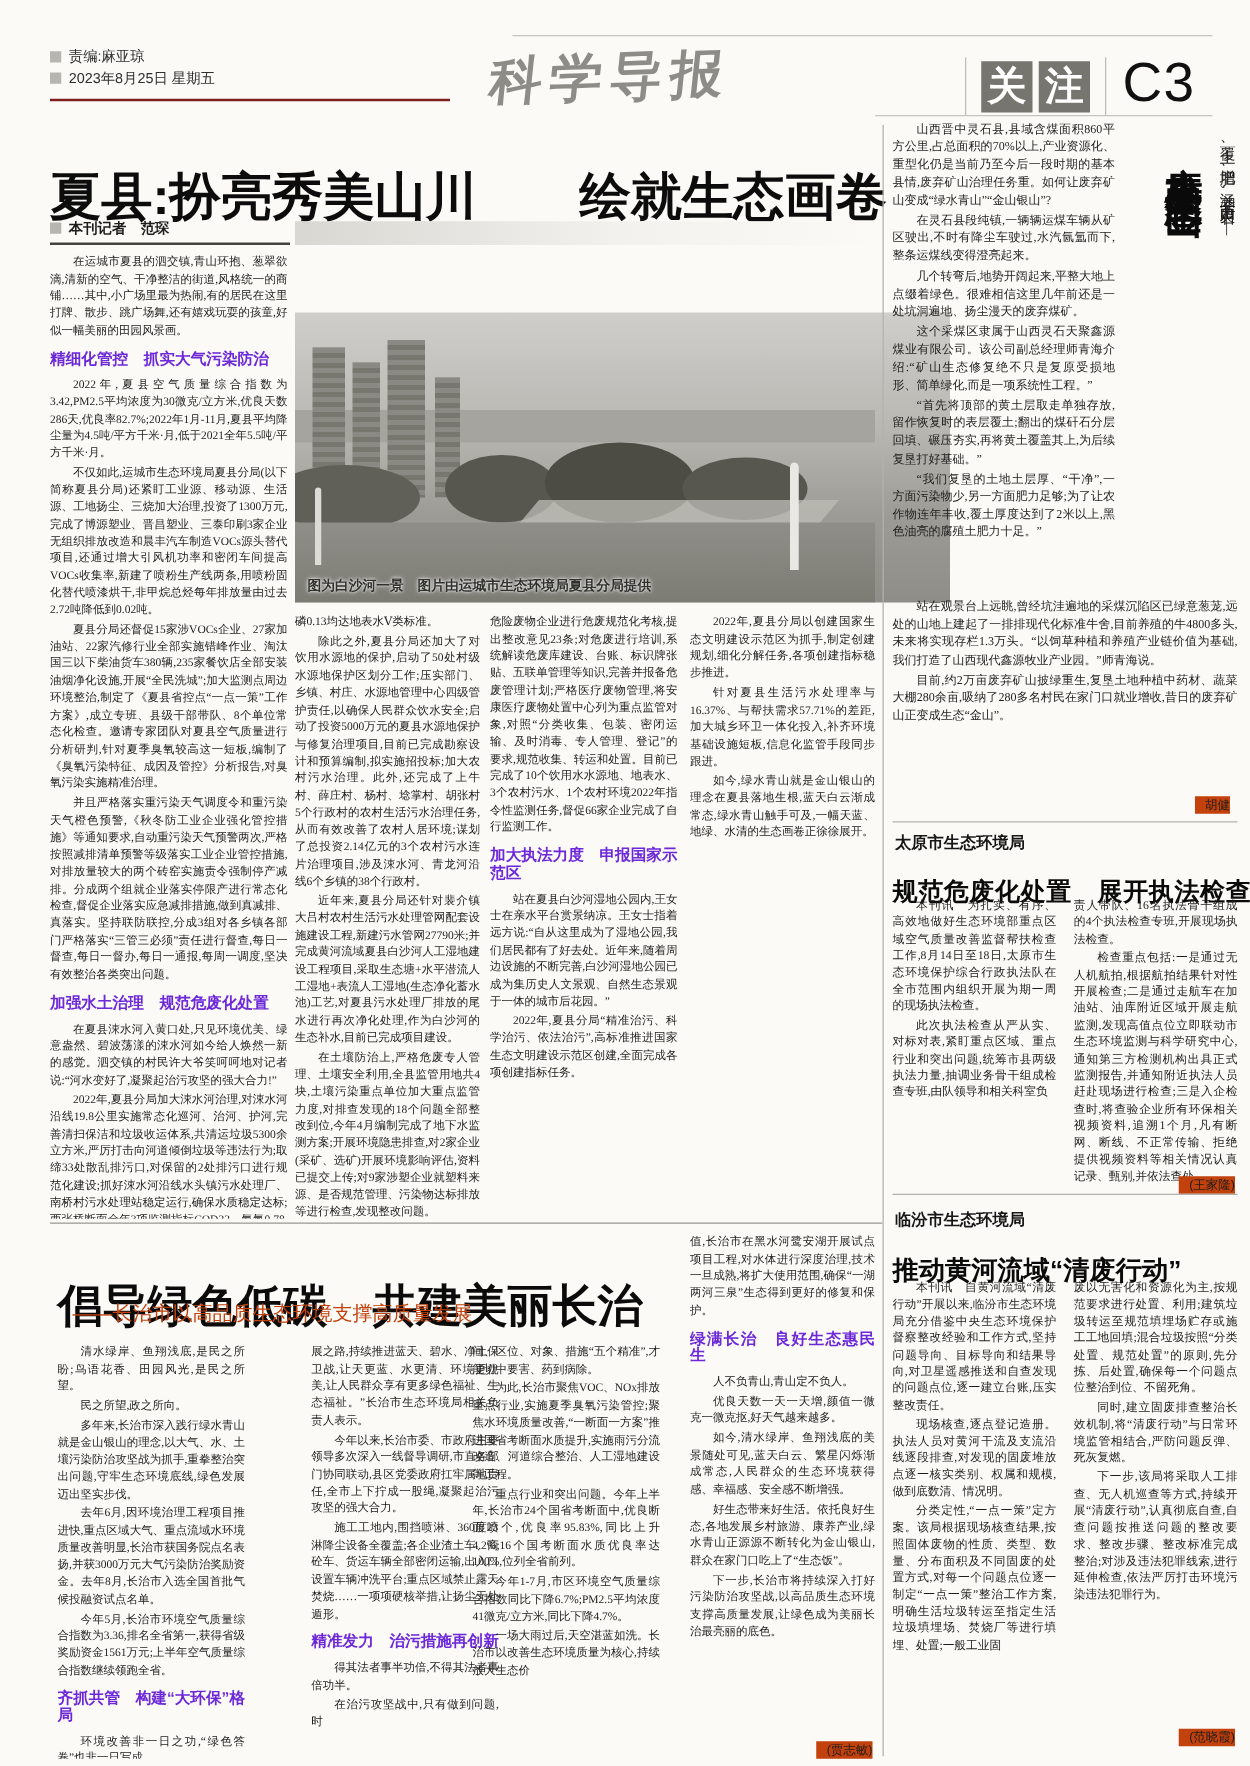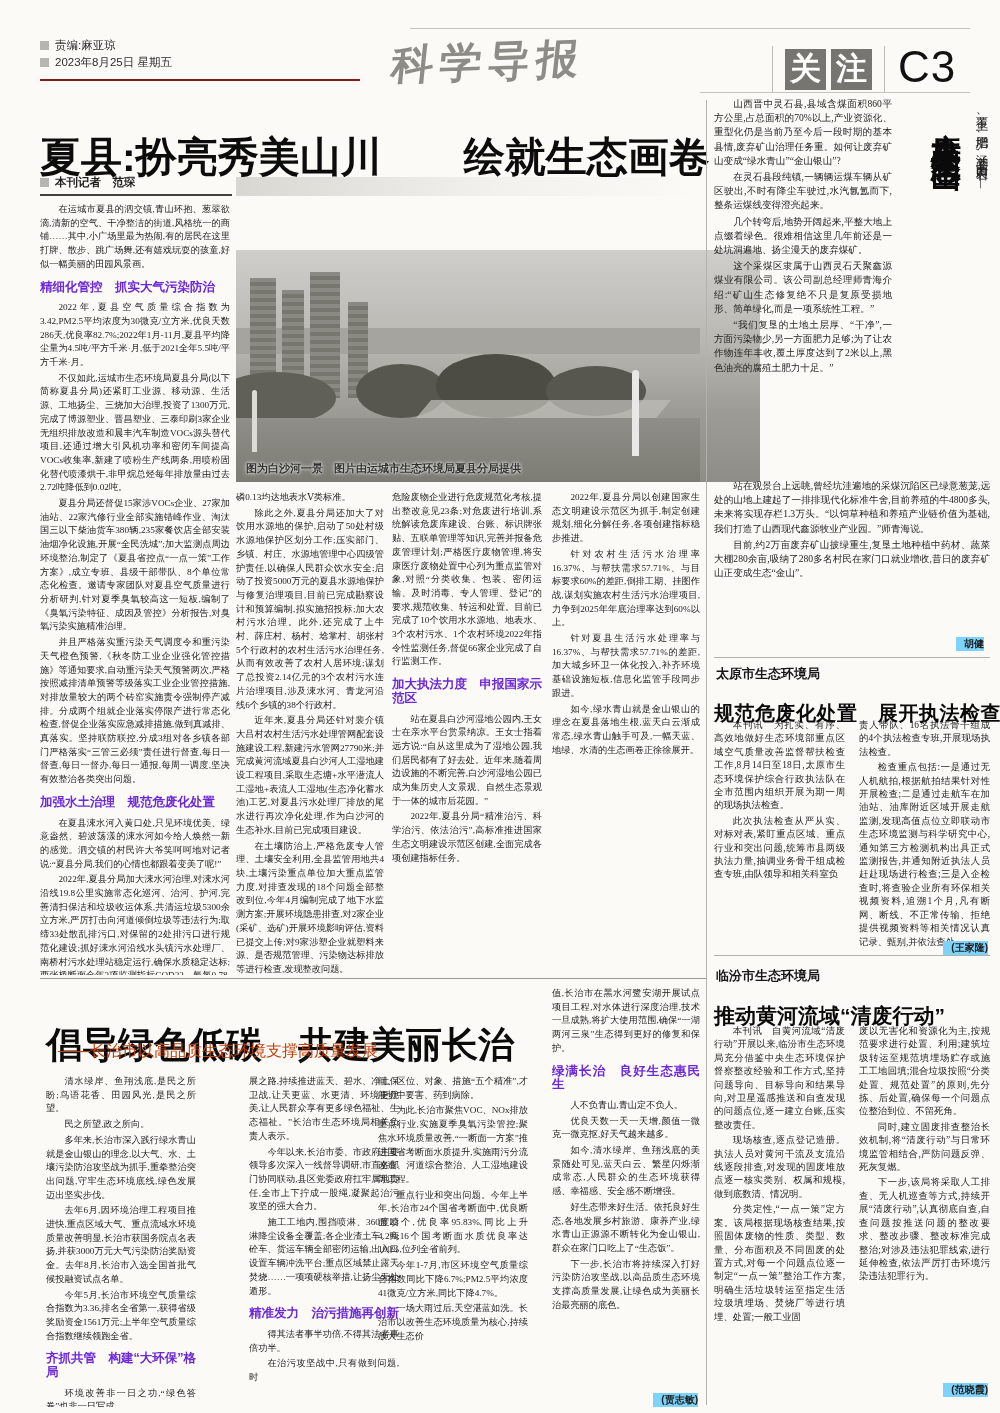--- a/index.html
+++ b/index.html
@@ -80,21 +80,21 @@
   .sb-rule{position:absolute;left:0;width:276px;height:1px;background:#b3b1ac;}
   .sbt{font-size:9.6px;line-height:14.2px;text-align:justify;overflow:hidden;position:absolute;}
   .sbt p{margin:0 0 2px;text-indent:2em;}
   .sbt p.noindent{text-indent:0;}
   .ls-text{left:0;top:2px;width:178px;height:376px;}
   .ls-title{position:absolute;right:24px;top:14px;height:386px;writing-mode:vertical-rl;
             font-family:"Liberation Serif","DejaVu Serif",serif;font-weight:bold;font-size:30px;letter-spacing:3px;color:#0b0b0b;}
   .ls-kicker{position:absolute;right:0;top:12px;height:232px;writing-mode:vertical-rl;
              font-size:12.5px;letter-spacing:2px;color:#1a1a1a;}
   .ls-bottom{left:0;top:384px;width:276px;height:158px;}
-  .col-byline{position:absolute;font-weight:bold;background:#7dd3fc;padding-left:8px;
+  .col-byline{position:absolute;font-weight:normal;background:#c2410c;padding-left:8px;
               font-size:10px;font-family:"Liberation Sans","DejaVu Sans",sans-serif;}
   .ls-byline{right:6px;top:542px;}
   .kicker{position:absolute;left:2px;font-family:"Liberation Sans","DejaVu Sans",sans-serif;
           font-size:13px;font-weight:bold;color:#161616;}
   .sb-headline{position:absolute;left:0;width:276px;white-space:nowrap;
                font-family:"Liberation Sans","DejaVu Sans",sans-serif;font-weight:bold;color:#0a0a0a;}
   .ty-kicker{top:570px;}
   .ty-headline{top:588px;font-size:20px;letter-spacing:.5px;}
   .tycolL{left:0;top:624px;width:131px;height:236px;}
   .tycolR{left:145px;top:624px;width:131px;height:236px;}
@@ -161,42 +161,41 @@
     </figure>
 
     <div class="bt col1">
       <p>在运城市夏县的泗交镇,青山环抱、葱翠欲滴,清新的空气、干净整洁的街道,风格统一的商铺……其中,小广场里最为热闹,有的居民在这里打牌、散步、跳广场舞,还有嬉戏玩耍的孩童,好似一幅美丽的田园风景画。</p>
       <h3 class="sub">精细化管控　抓实大气污染防治</h3>
       <p>2022年,夏县空气质量综合指数为3.42,PM2.5平均浓度为30微克/立方米,优良天数286天,优良率82.7%;2022年1月-11月,夏县平均降尘量为4.5吨/平方千米·月,低于2021全年5.5吨/平方千米·月。</p>
       <p>不仅如此,运城市生态环境局夏县分局(以下简称夏县分局)还紧盯工业源、移动源、生活源、工地扬尘、三烧加大治理,投资了1300万元,完成了博源塑业、晋昌塑业、三泰印刷3家企业无组织排放改造和晨丰汽车制造VOCs源头替代项目,还通过增大引风机功率和密闭车间提高VOCs收集率,新建了喷粉生产线两条,用喷粉固化替代喷漆烘干,非甲烷总烃每年排放量由过去2.72吨降低到0.02吨。</p>
       <p>夏县分局还督促15家涉VOCs企业、27家加油站、22家汽修行业全部实施错峰作业、淘汰国三以下柴油货车380辆,235家餐饮店全部安装油烟净化设施,开展“全民洗城”;加大监测点周边环境整治,制定了《夏县省控点“一点一策”工作方案》,成立专班、县级干部带队、8个单位常态化检查。邀请专家团队对夏县空气质量进行分析研判,针对夏季臭氧较高这一短板,编制了《臭氧污染特征、成因及管控》分析报告,对臭氧污染实施精准治理。</p>
       <p>并且严格落实重污染天气调度令和重污染天气橙色预警,《秋冬防工业企业强化管控措施》等通知要求,自动重污染天气预警两次,严格按照减排清单预警等级落实工业企业管控措施,对排放量较大的两个砖窑实施责令强制停产减排。分成两个组就企业落实停限产进行常态化检查,督促企业落实应急减排措施,做到真减排、真落实。坚持联防联控,分成3组对各乡镇各部门严格落实“三管三必须”责任进行督查,每日一督查,每日一督办,每日一通报,每周一调度,坚决有效整治各类突出问题。</p>
       <h3 class="sub">加强水土治理　规范危废化处置</h3>
-      <p>在夏县涑水河入黄口处,只见环境优美、绿意盎然、碧波荡漾的涑水河如今给人焕然一新的感觉。泗交镇的村民许大爷笑呵呵地对记者说:“夏县分局,我们的心情也都跟着变美了呢!”</p>
+      <p>在夏县涑水河入黄口处,只见环境优美、绿意盎然、碧波荡漾的涑水河如今给人焕然一新的感觉。泗交镇的村民许大爷笑呵呵地对记者说:“河水变好了,凝聚起治污攻坚的强大合力!”</p>
       <p>2022年,夏县分局加大涑水河治理,对涑水河沿线19.8公里实施常态化巡河、治河、护河,完善清扫保洁和垃圾收运体系,共清运垃圾5300余立方米,严厉打击向河道倾倒垃圾等违法行为;取缔33处散乱排污口,对保留的2处排污口进行规范化建设;抓好涑水河沿线水头镇污水处理厂、南桥村污水处理站稳定运行,确保水质稳定达标;西张桥断面全年3项监测指标COD22、氨氮0.78,总</p>
     </div>
 
     <div class="bt col2">
       <p class="noindent">磷0.13均达地表水Ⅴ类标准。</p>
       <p>除此之外,夏县分局还加大了对饮用水源地的保护,启动了50处村级水源地保护区划分工作;压实部门、乡镇、村庄、水源地管理中心四级管护责任,以确保人民群众饮水安全;启动了投资5000万元的夏县水源地保护与修复治理项目,目前已完成勘察设计和预算编制,拟实施招投标;加大农村污水治理。此外,还完成了上牛村、薛庄村、杨村、埝掌村、胡张村5个行政村的农村生活污水治理任务,从而有效改善了农村人居环境;谋划了总投资2.14亿元的3个农村污水连片治理项目,涉及涑水河、青龙河沿线6个乡镇的38个行政村。</p>
       <p>近年来,夏县分局还针对裴介镇大吕村农村生活污水处理管网配套设施建设工程,新建污水管网27790米;并完成黄河流域夏县白沙河人工湿地建设工程项目,采取生态塘+水平潜流人工湿地+表流人工湿地(生态净化蓄水池)工艺,对夏县污水处理厂排放的尾水进行再次净化处理,作为白沙河的生态补水,目前已完成项目建设。</p>
       <p>在土壤防治上,严格危废专人管理、土壤安全利用,全县监管用地共4块,土壤污染重点单位加大重点监管力度,对排查发现的18个问题全部整改到位,今年4月编制完成了地下水监测方案;开展环境隐患排查,对2家企业(采矿、选矿)开展环境影响评估,资料已提交上传;对9家涉塑企业就塑料来源、是否规范管理、污染物达标排放等进行检查,发现整改问题。</p>
 
     </div>
 
     <div class="bt col3">
       <p class="noindent">危险废物企业进行危废规范化考核,提出整改意见23条;对危废进行培训,系统解读危废库建设、台账、标识牌张贴、五联单管理等知识,完善并报备危废管理计划;严格医疗废物管理,将安康医疗废物处置中心列为重点监管对象,对照“分类收集、包装、密闭运输、及时消毒、专人管理、登记”的要求,规范收集、转运和处置。目前已完成了10个饮用水水源地、地表水、3个农村污水、1个农村环境2022年指令性监测任务,督促66家企业完成了自行监测工作。</p>
       <h3 class="sub">加大执法力度　申报国家示范区</h3>
       <p>站在夏县白沙河湿地公园内,王女士在亲水平台赏景纳凉。王女士指着远方说:“自从这里成为了湿地公园,我们居民都有了好去处。近年来,随着周边设施的不断完善,白沙河湿地公园已成为集历史人文景观、自然生态景观于一体的城市后花园。”</p>
       <p>2022年,夏县分局“精准治污、科学治污、依法治污”,高标准推进国家生态文明建设示范区创建,全面完成各项创建指标任务。</p>
     </div>
 
     <div class="bt col4">
       <p>2022年,夏县分局以创建国家生态文明建设示范区为抓手,制定创建规划,细化分解任务,各项创建指标稳步推进。</p>
-      <p>针对农村生活污水治理率16.37%、与帮扶需求57.71%、与目标要求60%的差距,倒排工期、挂图作战,谋划实施农村生活污水治理项目,力争到2025年年底治理率达到60%以上。</p>
       <p>针对夏县生活污水处理率与16.37%、与帮扶需求57.71%的差距,加大城乡环卫一体化投入,补齐环境基础设施短板,信息化监管手段同步跟进。</p>
       <p>如今,绿水青山就是金山银山的理念在夏县落地生根,蓝天白云渐成常态,绿水青山触手可及,一幅天蓝、地绿、水清的生态画卷正徐徐展开。</p>
     </div>
   </section>
 
   <section class="changzhi">
     <h2 class="cz-headline">倡导绿色低碳　共建美丽长治</h2>
     <div class="cz-subtitle">——长治市以高品质生态环境支撑高质量发展</div>
 
     <div class="bt czcol1">
@@ -244,20 +243,21 @@
   <aside class="sidebar">
 
     <article>
       <div class="ls-kicker">覆土、增肥、涵养,山西灵石——</div>
       <div class="ls-title">废弃矿山变生态『金山』</div>
       <div class="sbt ls-text">
         <p>山西晋中灵石县,县域含煤面积860平方公里,占总面积的70%以上,产业资源化、重型化仍是当前乃至今后一段时期的基本县情,废弃矿山治理任务重。如何让废弃矿山变成“绿水青山”“金山银山”?</p>
         <p>在灵石县段纯镇,一辆辆运煤车辆从矿区驶出,不时有降尘车驶过,水汽氤氲而下,整条运煤线变得澄亮起来。</p>
         <p>几个转弯后,地势开阔起来,平整大地上点缀着绿色。很难相信这里几年前还是一处坑洞遍地、扬尘漫天的废弃煤矿。</p>
         <p>这个采煤区隶属于山西灵石天聚鑫源煤业有限公司。该公司副总经理师青海介绍:“矿山生态修复绝不只是复原受损地形、简单绿化,而是一项系统性工程。”</p>
+        <p>“首先将顶部的黄土层取走单独存放,留作恢复时的表层覆土;翻出的煤矸石分层回填、碾压夯实,再将黄土覆盖其上,为后续复垦打好基础。”</p>
         <p>“我们复垦的土地土层厚、“干净”,一方面污染物少,另一方面肥力足够;为了让农作物连年丰收,覆土厚度达到了2米以上,黑色油亮的腐殖土肥力十足。”</p>
       </div>
       <div class="sbt ls-bottom">
         <p>站在观景台上远眺,曾经坑洼遍地的采煤沉陷区已绿意葱茏,远处的山地上建起了一排排现代化标准牛舍,目前养殖的牛4800多头,未来将实现存栏1.3万头。“以饲草种植和养殖产业链价值为基础,我们打造了山西现代鑫源牧业产业园。”师青海说。</p>
         <p>目前,约2万亩废弃矿山披绿重生,复垦土地种植中药材、蔬菜大棚280余亩,吸纳了280多名村民在家门口就业增收,昔日的废弃矿山正变成生态“金山”。</p>
       </div>
       <span class="col-byline ls-byline">胡健</span>
     </article>
 
     <div class="sb-rule" style="top:562px;"></div>

